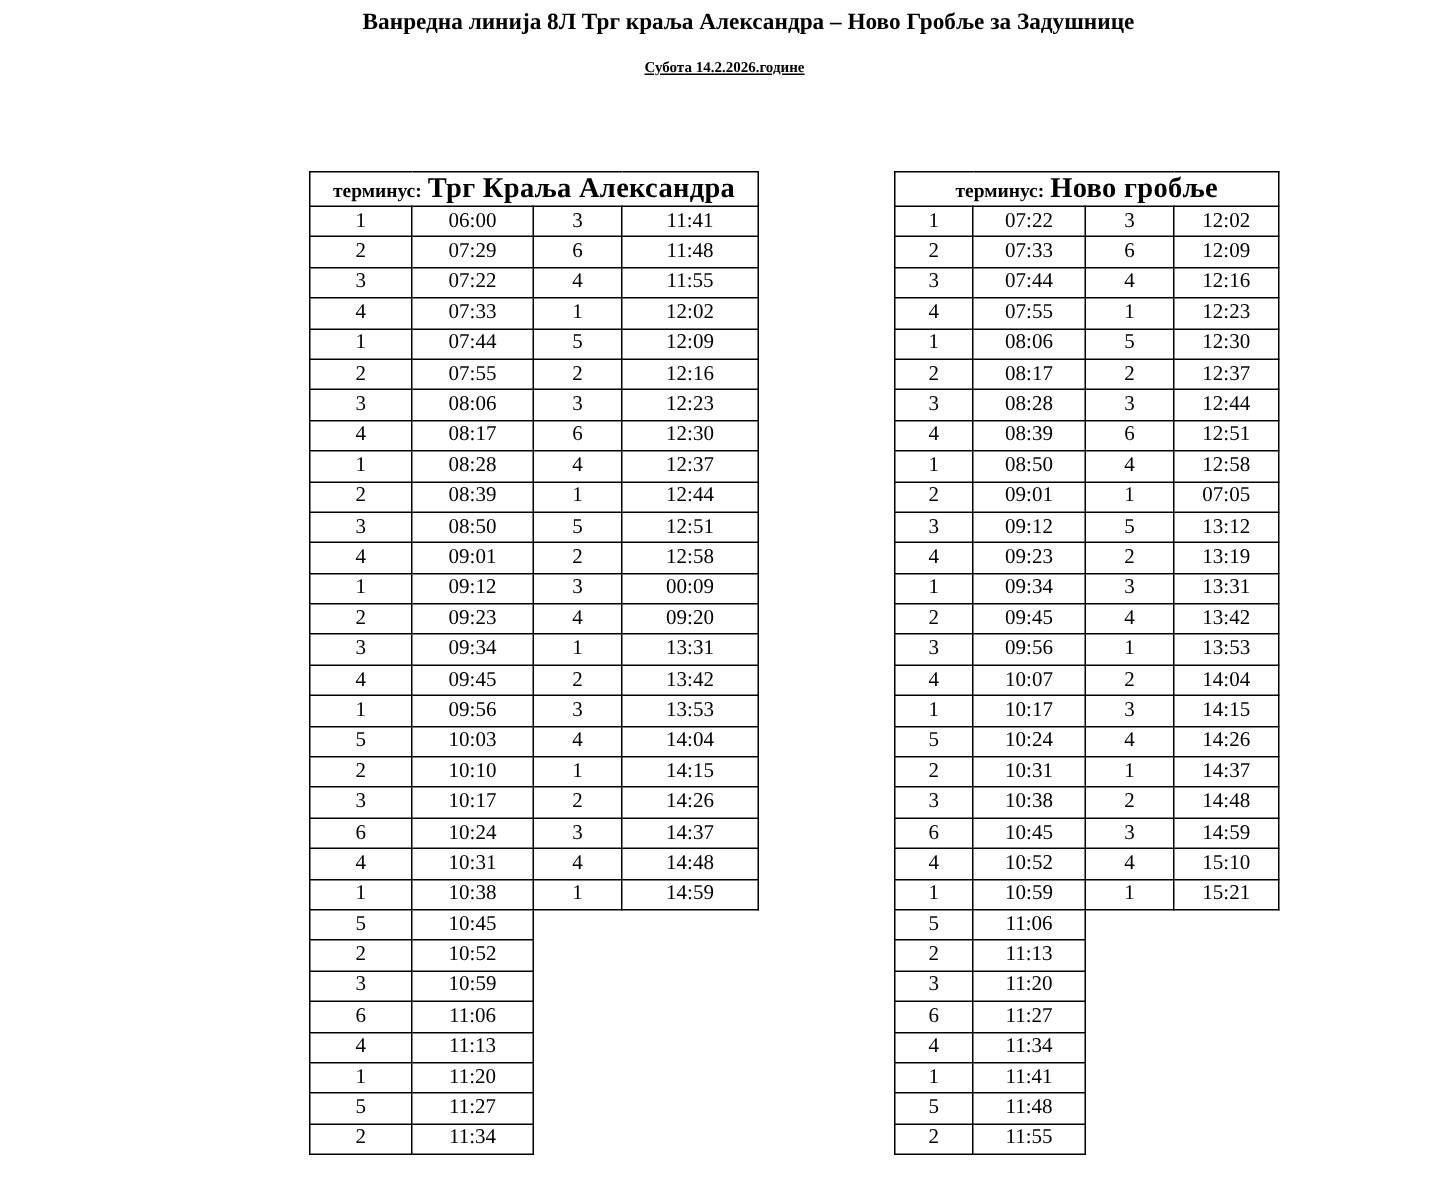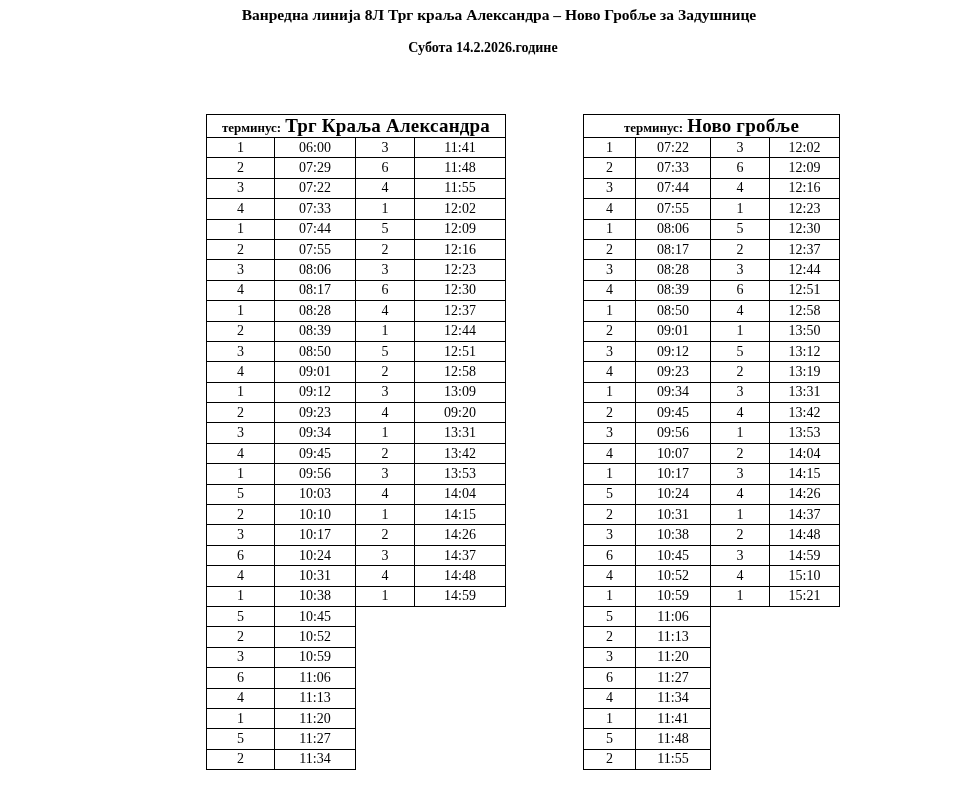--- a/index.html
+++ b/index.html
@@ -27,26 +27,27 @@
     line-height: 1.2;
     margin-left: 16px;
   }
   .doc-date {
     position: absolute;
     top: 40px;
     left: 0;
     width: 966px;
     text-align: center;
     font-weight: bold;
-    font-size: 14px;
+    font-size: 10px;
     line-height: 1.2;
+    text-decoration: underline;
   }
   .table-wrap { position: absolute; top: 114px; padding-left: 31px; }
   .table-wrap.left  { left: 175px; }
-  .table-wrap.right { left: 552px; }
+  .table-wrap.right { left: 565px; }
   table.tt {
     border-collapse: collapse;
     table-layout: fixed;
   }
   table.tt th, table.tt td {
     border: 1px solid #000000;
     text-align: center;
     vertical-align: middle;
     padding: 0;
     overflow: hidden;
@@ -162,21 +163,21 @@
           <tr>
             <td>4</td>
             <td>09:01</td>
             <td>2</td>
             <td>12:58</td>
           </tr>
           <tr>
             <td>1</td>
             <td>09:12</td>
             <td>3</td>
-            <td>13:09</td>
+            <td>00:09</td>
           </tr>
           <tr>
             <td>2</td>
             <td>09:23</td>
             <td>4</td>
             <td>09:20</td>
           </tr>
           <tr>
             <td>3</td>
             <td>09:34</td>
@@ -335,21 +336,21 @@
           <tr>
             <td>1</td>
             <td>08:50</td>
             <td>4</td>
             <td>12:58</td>
           </tr>
           <tr>
             <td>2</td>
             <td>09:01</td>
             <td>1</td>
-            <td>13:50</td>
+            <td>07:05</td>
           </tr>
           <tr>
             <td>3</td>
             <td>09:12</td>
             <td>5</td>
             <td>13:12</td>
           </tr>
           <tr>
             <td>4</td>
             <td>09:23</td>

